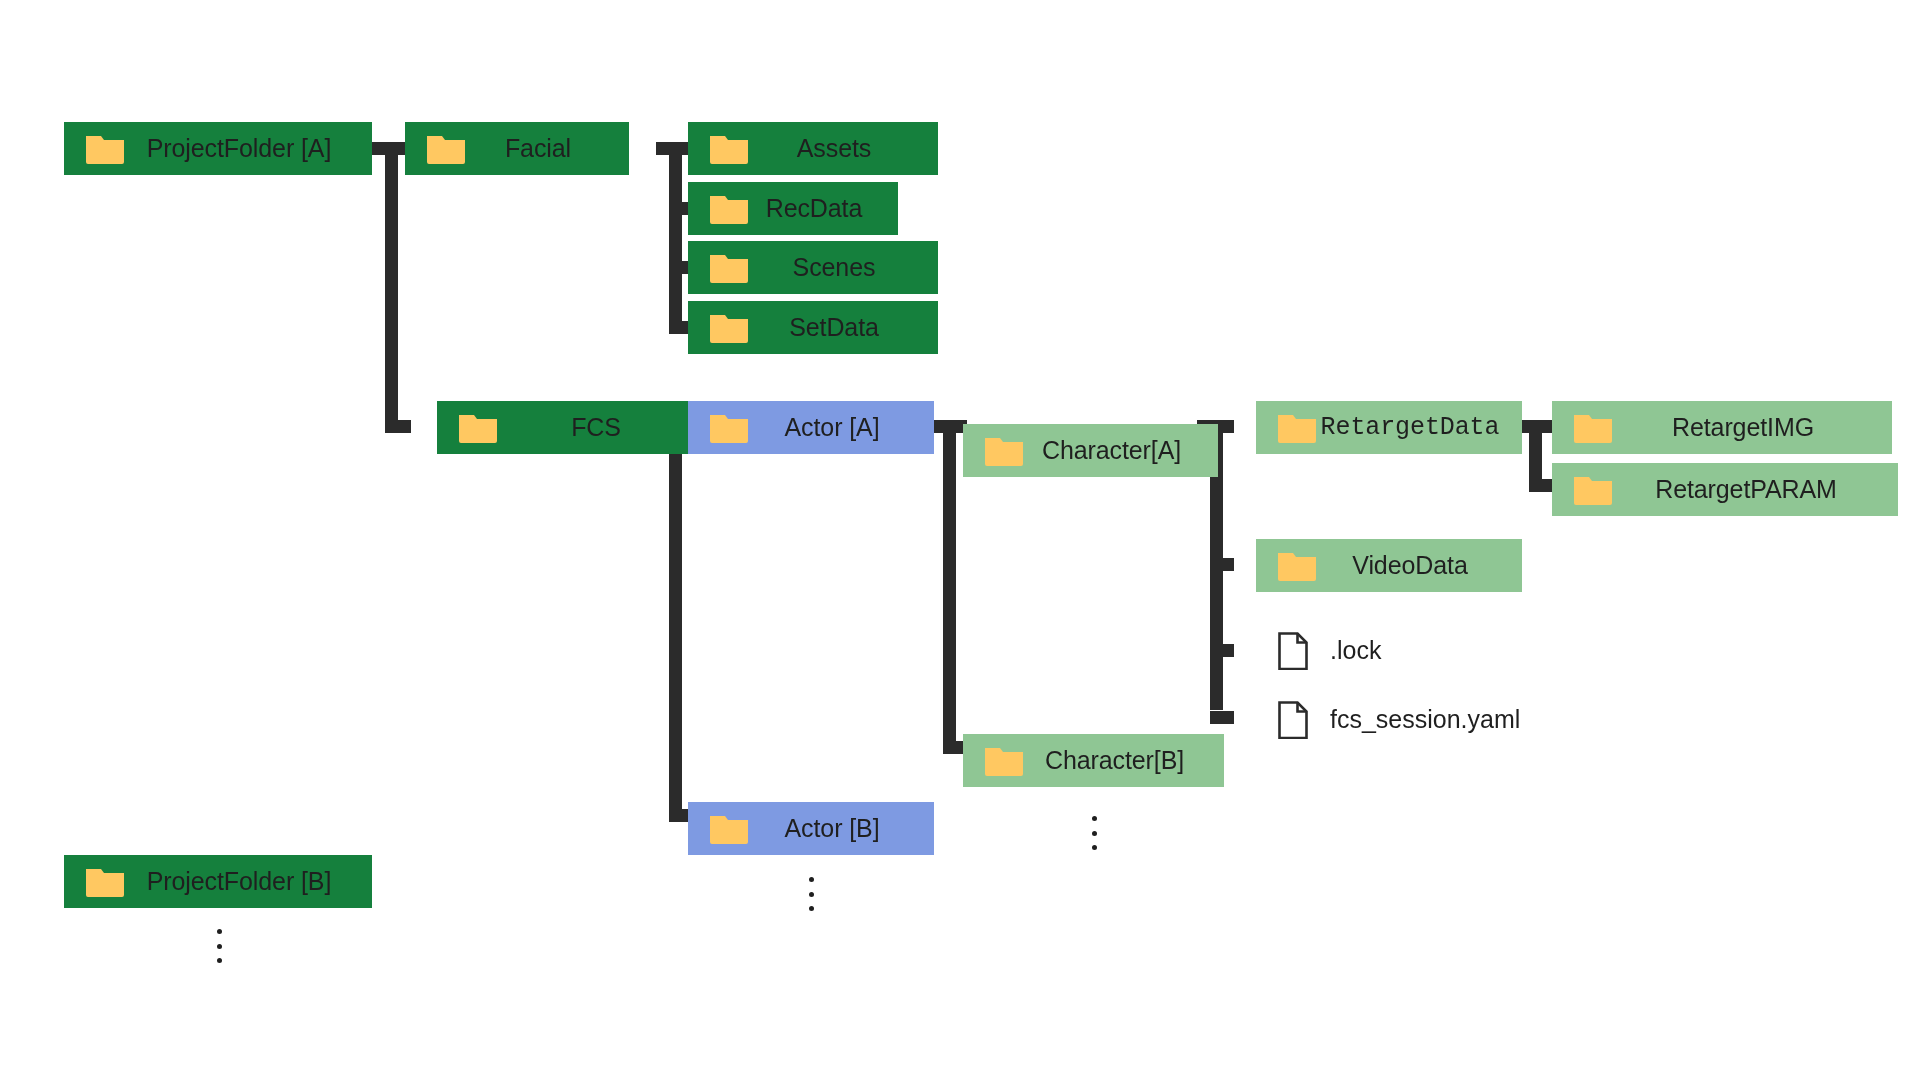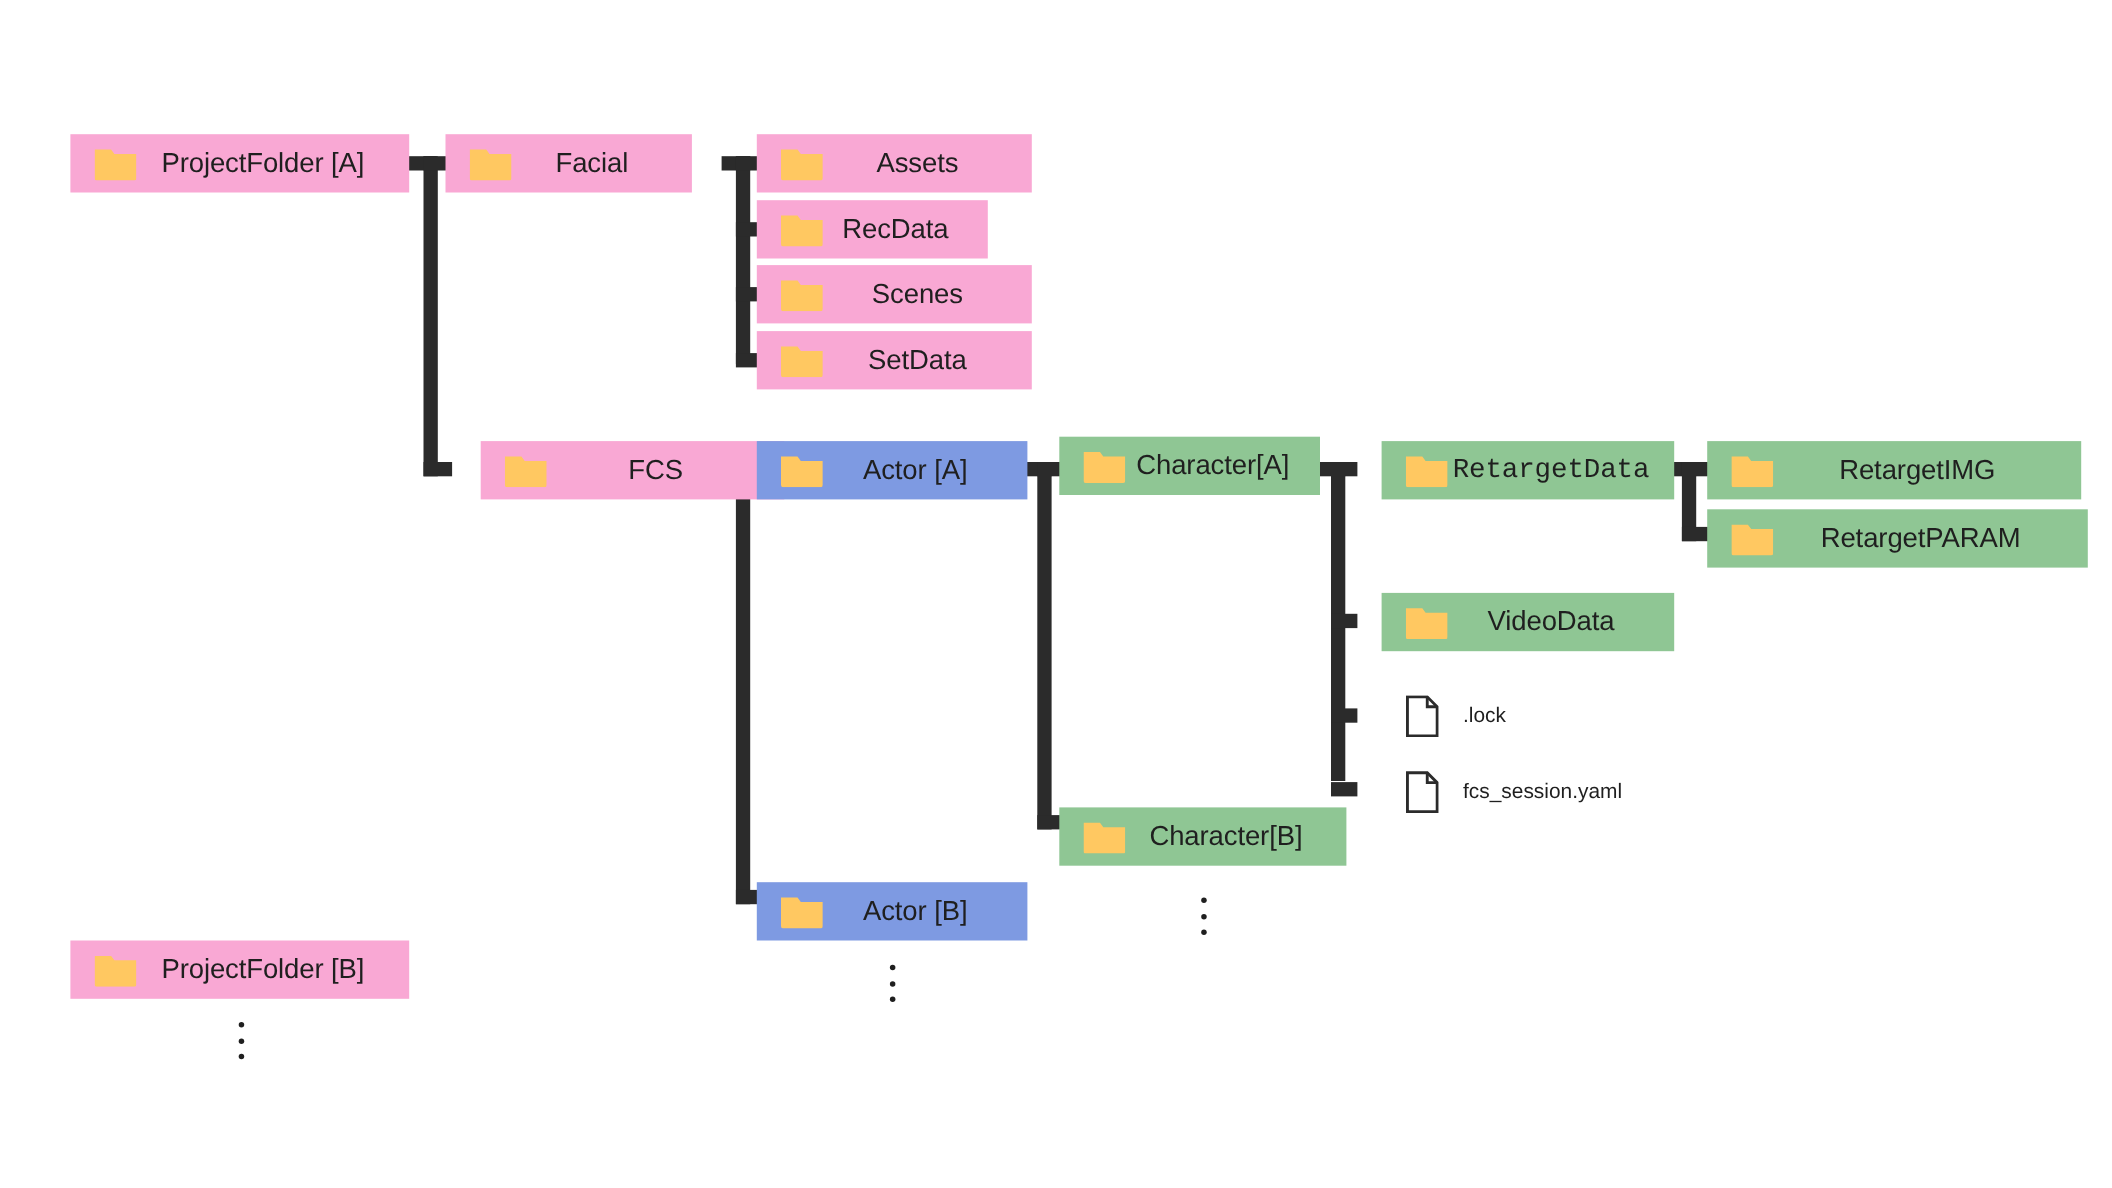--- a/index.html
+++ b/index.html
@@ -41,39 +41,39 @@
     left: 0;
     right: 0;
     text-align: center;
     padding-left: 42px;
     font-size: 25px;
     color: #1f1f1f;
     line-height: 1;
     white-space: nowrap;
     letter-spacing: -0.1px;
   }
-  .node.orange { background: #f9a8d4; }
+  .node.orange { background: #15803d; }
   .node.green  { background: #8fc694; }
   .node.blue   { background: #7e9ae2; }
 
   
   .filenode {
     position: absolute;
     height: 53px;
     display: flex;
     align-items: center;
   }
   .filenode .doc-icon {
     width: 30px;
     height: 38px;
     flex: none;
   }
   .filenode .file-label {
     margin-left: 22px;
-    font-size: 19px;
+    font-size: 25px;
     color: #1f1f1f;
     line-height: 1;
     white-space: nowrap;
   }
 
   
   .conn {
     position: absolute;
     background: #2b2b2b;
   }
@@ -184,21 +184,21 @@
     <span class="node-label">FCS</span>
   </div>
 
   <div class="node blue" style="left:688px; top:401px; width:246px;padding-left:20px;">
     <svg class="folder-icon" viewBox="0 0 38 30" xmlns="http://www.w3.org/2000/svg">
       <path d="M0 2 h15 l3 4 h20 v22 a2 2 0 0 1 -2 2 h-34 a2 2 0 0 1 -2 -2 z" fill="#ffc861"></path>
     </svg>
     <span class="node-label">Actor [A]</span>
   </div>
 
-  <div class="node green" style="left:963px; top:397px; width:237px;">
+  <div class="node green" style="left:963px; top:424px; width:255px;">
     <svg class="folder-icon" viewBox="0 0 38 30" xmlns="http://www.w3.org/2000/svg">
       <path d="M0 2 h15 l3 4 h20 v22 a2 2 0 0 1 -2 2 h-34 a2 2 0 0 1 -2 -2 z" fill="#ffc861"></path>
     </svg>
     <span class="node-label">Character[A]</span>
   </div>
 
   <div class="node green" style="left:1256px; top:401px; width:266px;font-family:Liberation Mono, monospace;">
     <svg class="folder-icon" viewBox="0 0 38 30" xmlns="http://www.w3.org/2000/svg">
       <path d="M0 2 h15 l3 4 h20 v22 a2 2 0 0 1 -2 2 h-34 a2 2 0 0 1 -2 -2 z" fill="#ffc861"></path>
     </svg>

